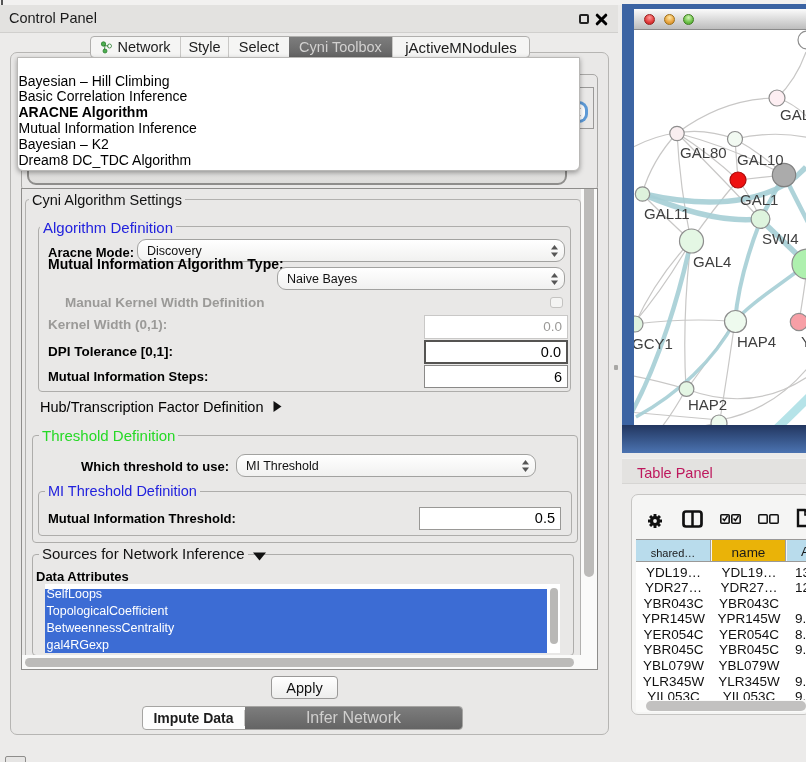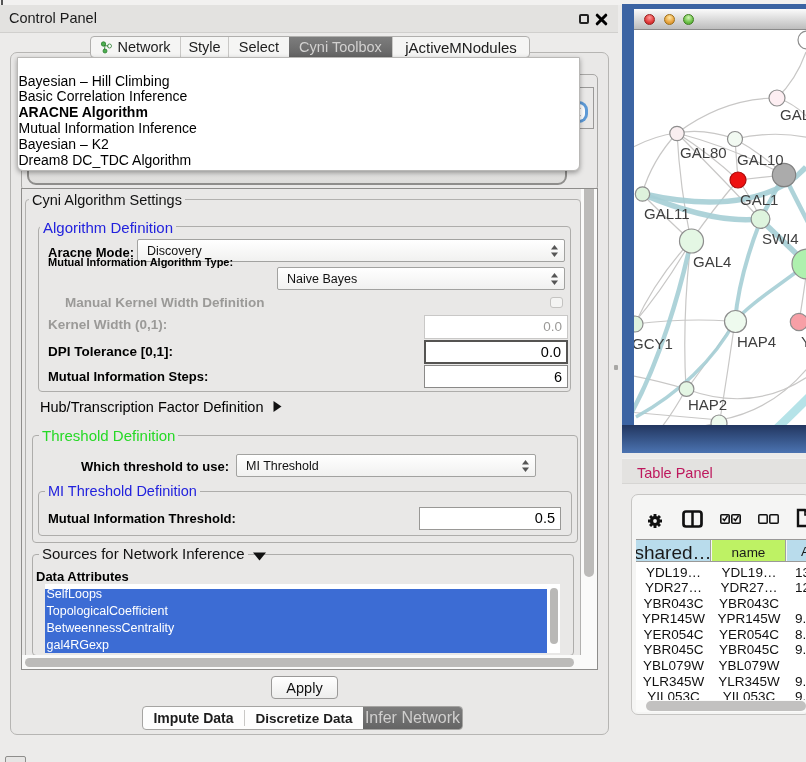--- a/index.html
+++ b/index.html
@@ -2,21 +2,21 @@
 <html><head>
 <meta charset="utf-8">
 <style>
 * { margin:0; padding:0; box-sizing:border-box; }
 html,body { width:806px; height:762px; overflow:hidden; }
 body { font-family:"Liberation Sans", sans-serif; background:#ecebea; position:relative; }
 .abs { position:absolute; }
 .b { font-weight:bold; }
 .fieldset { position:absolute; border:1px solid #aeadab; border-radius:4px; }
 .legend { position:absolute; background:#e9e8e7; padding:0 3px; font-size:13px; line-height:13px; }
-.combo { position:absolute; background:linear-gradient(#ffffff,#f1f1f0); border:1px solid #a2a2a0; border-radius:2px; font-size:12.5px; color:#111; display:flex; align-items:center; padding-left:9px; }
+.combo { position:absolute; background:linear-gradient(#ffffff,#f1f1f0); border:1px solid #a2a2a0; border-radius:9px; font-size:12.5px; color:#111; display:flex; align-items:center; padding-left:9px; }
 .combo .arr { position:absolute; right:5px; top:50%; transform:translateY(-50%); width:9px; height:14px; }
 .tfield { position:absolute; background:#fff; font-size:13px; color:#000; text-align:right; padding-right:5px; display:flex; align-items:center; justify-content:flex-end; }
 </style>
 </head>
 <body>
 
 <div class="abs" style="left:0;top:0;width:806px;height:5px;background:#f2f1f0;"></div>
 <div class="abs" style="left:1px;top:0;width:2px;height:5px;background:#555;"></div>
 
 <div class="abs" style="left:0;top:5px;width:618px;height:28px;background:#e3e2e0;border-bottom:1px solid #d0cfcd;">
@@ -76,21 +76,21 @@
 
 <div class="fieldset" style="left:38px;top:226px;width:533px;height:166px;"></div>
 <div class="legend" style="left:40px;top:220px;color:#2222dd;font-size:15px;line-height:15px;">Algorithm Definition</div>
 
 <div class="abs b" style="left:48px;top:245px;font-size:13px;">Aracne Mode:</div>
 <div class="combo" style="left:137px;top:239px;width:428px;height:23px;">Discovery<span class="arr"><svg width="9" height="14" viewBox="0 0 9 14">
         <path d="M4.5 1 L8 5.5 L1 5.5 Z" fill="#555"></path>
         <path d="M4.5 13 L8 8.5 L1 8.5 Z" fill="#555"></path>
       </svg></span></div>
 
-<div class="abs b" style="left:48px;top:256px;font-size:11px;">Mutual Information Algorithm Type:</div>
+<div class="abs b" style="left:48px;top:256px;font-size:14px;">Mutual Information Algorithm Type:</div>
 <div class="combo" style="left:277px;top:267px;width:288px;height:23px;">Naive Bayes<span class="arr"><svg width="9" height="14" viewBox="0 0 9 14">
         <path d="M4.5 1 L8 5.5 L1 5.5 Z" fill="#555"></path>
         <path d="M4.5 13 L8 8.5 L1 8.5 Z" fill="#555"></path>
       </svg></span></div>
 
 <div class="abs b" style="left:65px;top:295px;font-size:13.5px;color:#9b9a98;">Manual Kernel Width Definition</div>
 <div class="abs" style="left:550px;top:297px;width:13px;height:10.5px;background:#f4f4f3;border:1px solid #c4c3c1;border-radius:3px;"></div>
 
 <div class="abs b" style="left:48px;top:317px;font-size:13.5px;color:#9b9a98;">Kernel Width (0,1):</div>
 <div class="tfield" style="left:424px;top:315px;width:144px;height:23.5px;border:1px solid #c9c8c7;color:#9b9a98;font-size:13.5px;">0.0</div>
@@ -139,21 +139,20 @@
 <div class="abs" style="left:584px;top:189px;width:10px;height:388px;background:#bcbbb9;border-radius:0 0 5px 5px;"></div>
 
 <div class="abs" style="left:22px;top:655px;width:575px;height:14px;background:#fafaf9;"></div>
 <div class="abs" style="left:25px;top:658px;width:549px;height:9px;background:#bcbbb9;border-radius:4.5px;"></div>
 
 <div class="abs" style="left:271px;top:676px;width:67px;height:23px;background:linear-gradient(#ffffff,#ededec);border:1px solid #9a9998;border-radius:4px;display:flex;align-items:center;justify-content:center;font-size:14.5px;color:#111;">Apply</div>
 
 <div class="abs" style="left:142px;top:706px;width:321px;height:24px;background:#fdfdfd;border:1px solid #a5a4a2;border-radius:4px;overflow:hidden;display:flex;">
   <div style="width:101px;display:flex;align-items:center;justify-content:center;font-size:14px;font-weight:bold;color:#1c1c1c;">Impute Data</div>
   <div style="width:1px;background:#c9c8c6;margin:3px 0;"></div>
-  <div style="width:118px;display:flex;align-items:center;justify-content:center;font-size:13.5px;font-weight:bold;color:#1c1c1c;">Discretize Data</div>
   <div style="flex:1;display:flex;align-items:center;justify-content:center;font-size:16px;color:#d0cfce;background:linear-gradient(#7d7d7d,#646464);">Infer Network</div>
 </div>
 
 <div class="abs" style="left:5px;top:756px;width:21px;height:10px;background:#e6e5e4;border:1.5px solid #8e8d8b;border-radius:2px;"></div>
 
 <div class="abs" style="left:614px;top:365px;width:4px;height:5px;background:#a8a7a5;border-radius:1px;"></div>
 
 <div class="abs" style="left:622px;top:4px;width:184px;height:449px;background:#3c64a3;"></div>
 <div class="abs" style="left:634px;top:9px;width:172px;height:21px;background:linear-gradient(#fbfbfb,#bdbdbd);border-bottom:1px solid #8a8a8a;">
   <div class="abs" style="left:10px;top:5px;width:11px;height:11px;border-radius:50%;background:radial-gradient(circle at 50% 30%, #ff9a9a, #e23b3b 60%, #c02020);border:1px solid #97201e;"></div>
@@ -267,22 +266,22 @@
   <svg class="abs" style="left:126px;top:19px;" width="21" height="10" viewBox="0 0 21 10">
     <rect x="0.8" y="0.8" width="8.4" height="8.4" rx="1" fill="none" stroke="#111" stroke-width="1.5"></rect>
     <rect x="11.8" y="0.8" width="8.4" height="8.4" rx="1" fill="none" stroke="#111" stroke-width="1.5"></rect>
   </svg>
   <svg class="abs" style="left:164px;top:13px;" width="16" height="20" viewBox="0 0 16 20">
     <path d="M2 2 H9 L14 7 V18 H2 Z" fill="none" stroke="#111" stroke-width="2.4"></path>
     <path d="M9 2 V7 H14" fill="none" stroke="#111" stroke-width="1.6"></path>
   </svg>
 
   <div class="abs" style="left:4px;top:44px;width:176px;height:23px;border-top:1px solid #9a9998;border-bottom:1px solid #9a9998;overflow:hidden;">
-    <div class="abs" style="left:0;top:0;width:75px;height:23px;background:#b9dcec;border-right:1px solid #a0a09e;display:flex;align-items:center;justify-content:center;font-size:19px;color:#1a1a1a;padding-top:2px;">shared…</div>
-    <div class="abs" style="left:76px;top:0;width:74px;height:23px;background:#bef264;border-right:1px solid #a0a09e;display:flex;align-items:center;justify-content:center;font-size:13.5px;color:#1a1a1a;padding-top:2px;">name</div>
+    <div class="abs" style="left:0;top:0;width:75px;height:23px;background:#b9dcec;border-right:1px solid #a0a09e;display:flex;align-items:center;justify-content:center;font-size:11px;color:#1a1a1a;padding-top:2px;">shared…</div>
+    <div class="abs" style="left:76px;top:0;width:74px;height:23px;background:#eab308;border-right:1px solid #a0a09e;display:flex;align-items:center;justify-content:center;font-size:13.5px;color:#1a1a1a;padding-top:2px;">name</div>
     <div class="abs" style="left:151px;top:0;width:40px;height:23px;background:#b9dcec;display:flex;align-items:center;padding-left:14px;font-size:13.5px;color:#1a1a1a;">A</div>
   </div>
 
   <div class="abs" style="left:4px;top:67px;width:176px;height:138px;background:#fff;overflow:hidden;font-size:13.5px;color:#111;">
     <div class="abs" style="left:0;top:2.5px;width:75px;text-align:center;line-height:15.6px;">YDL19…<br>YDR27…<br>YBR043C<br>YPR145W<br>YER054C<br>YBR045C<br>YBL079W<br>YLR345W<br>YIL053C</div>
     <div class="abs" style="left:76px;top:2.5px;width:74px;text-align:center;line-height:15.6px;">YDL19…<br>YDR27…<br>YBR043C<br>YPR145W<br>YER054C<br>YBR045C<br>YBL079W<br>YLR345W<br>YIL053C</div>
     <div class="abs" style="left:159px;top:2.5px;width:40px;line-height:15.6px;">13<br>12<br>&nbsp;<br>9.<br>8.<br>9.<br>&nbsp;<br>9.<br>9.</div>
   </div>
 
   <div class="abs" style="left:4px;top:205px;width:176px;height:12px;background:#fafaf9;"></div>

